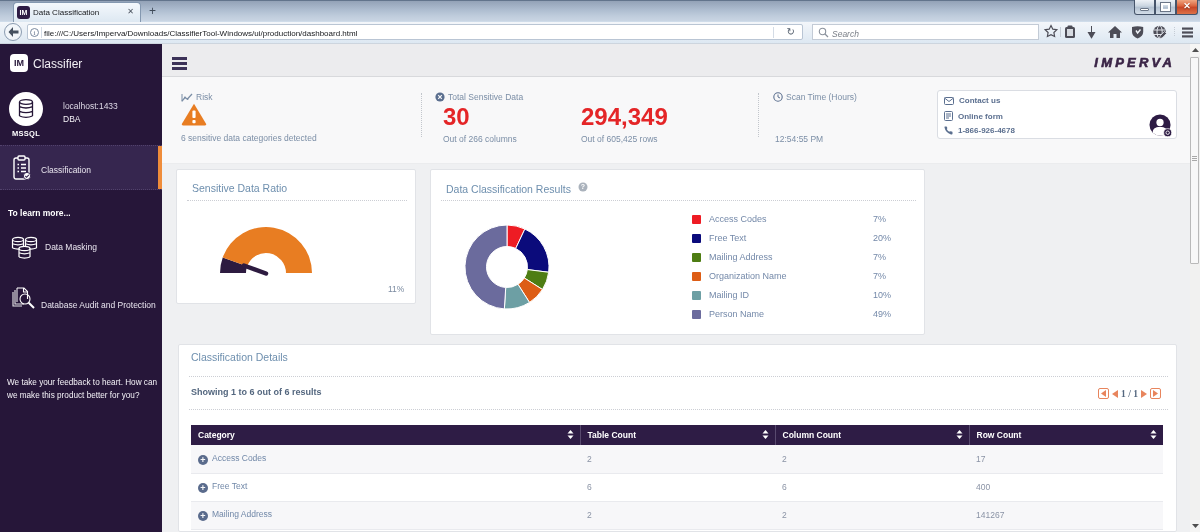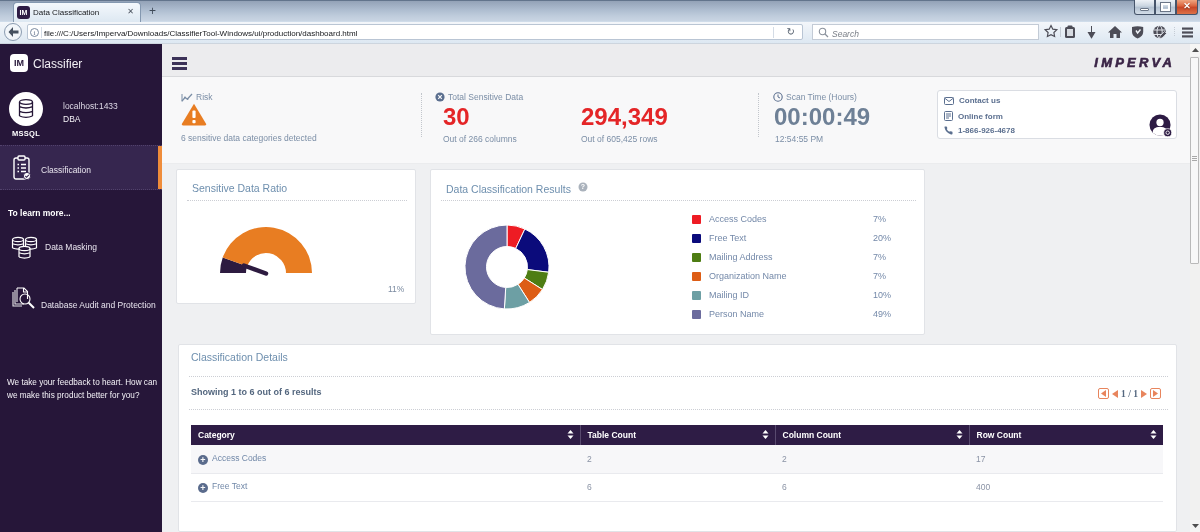--- a/index.html
+++ b/index.html
@@ -279,21 +279,20 @@
       <div class="abs stat-sub" style="left:281px; top:57px;">Out of 266 columns</div>
       <div class="abs stat-big" style="left:419px; top:26px; color:#e42527;">294,349</div>
       <div class="abs stat-sub" style="left:419px; top:57px;">Out of 605,425 rows</div>
 
       <div class="vdiv" style="left:596px;"></div>
 
       <div class="abs stat-label" style="left:611px; top:15px;"><svg width="10" height="10" viewBox="0 0 10 10">
             <circle cx="5" cy="5" r="4.2" fill="none" stroke="#5b6f8f" stroke-width="1.1"></circle>
             <path d="M5 2.5 L5 5 L7 6" fill="none" stroke="#5b6f8f" stroke-width="1"></path>
           </svg>Scan Time (Hours)</div>
-      <div class="abs stat-big" style="left:612px; top:26px; color:#6e8096;">00:00:49</div>
       <div class="abs stat-sub" style="left:613px; top:57px;">12:54:55 PM</div>
 
       <div class="abs" id="contactcard">
         <div class="cline" style="top:5px;"><svg width="10" height="8" viewBox="0 0 10 8" fill="none" stroke="#5b6f8f">
               <rect x="0.5" y="0.5" width="9" height="7" rx="1"></rect>
               <path d="M0.5 1 L5 4.5 L9.5 1"></path>
             </svg>Contact us</div>
         <div class="cline" style="top:20px;"><svg width="9" height="10" viewBox="0 0 9 10" fill="none" stroke="#5b6f8f">
               <rect x="0.5" y="0.5" width="8" height="9" rx="1"></rect>
               <path d="M2 3 L7 3 M2 5 L7 5 M2 7 L5 7"></path>
@@ -432,20 +431,26 @@
               <td>2</td>
               <td>2</td>
               <td>17</td>
             </tr>
         <tr>
               <td class="cat"><span class="plus">+</span>Free Text</td>
               <td>6</td>
               <td>6</td>
               <td>400</td>
             </tr>
+        <tr class="odd">
+              <td class="cat"><span class="plus">+</span>Mailing Address</td>
+              <td>2</td>
+              <td>2</td>
+              <td>141267</td>
+            </tr>
       </tbody>
         </table>
     </div>
   </div>
 
   <div class="abs" id="sb">
     <div class="btn" style="top:0;"><svg width="7" height="4" style="margin-top:4px;">
           <path d="M0 4L3.5 0L7 4Z" fill="#505050"></path>
         </svg></div>
     <div class="thumb"></div>

